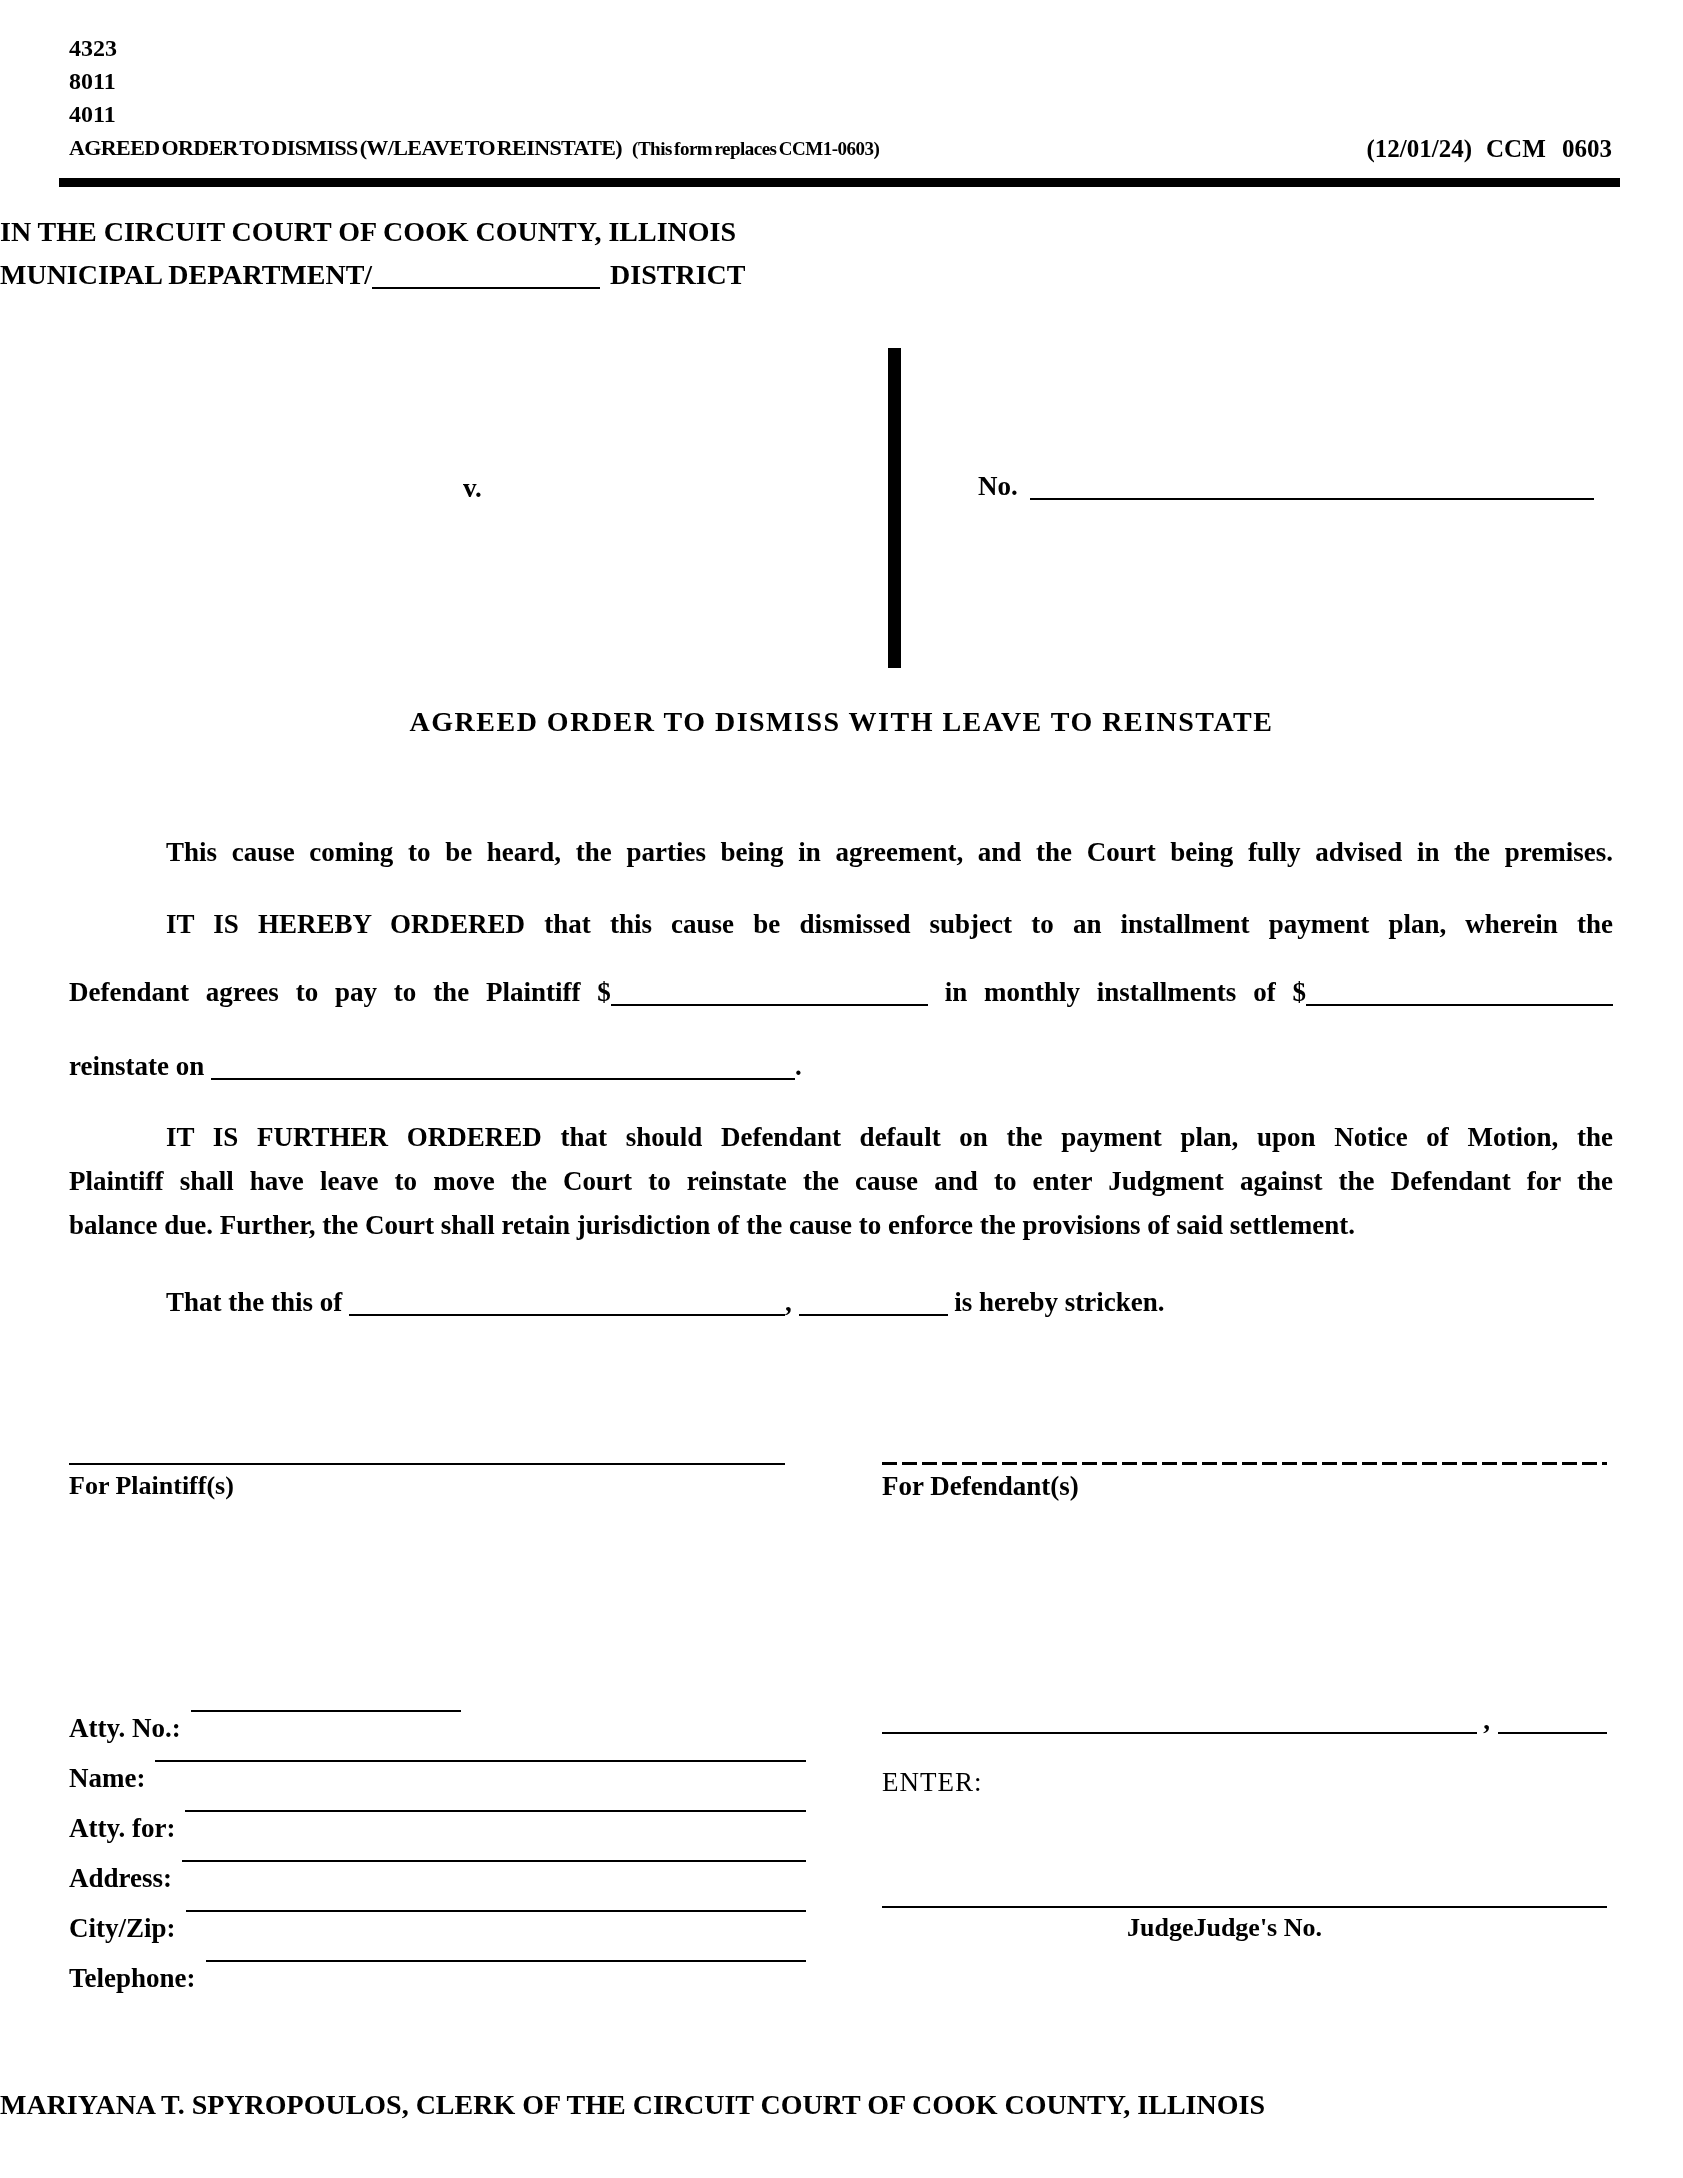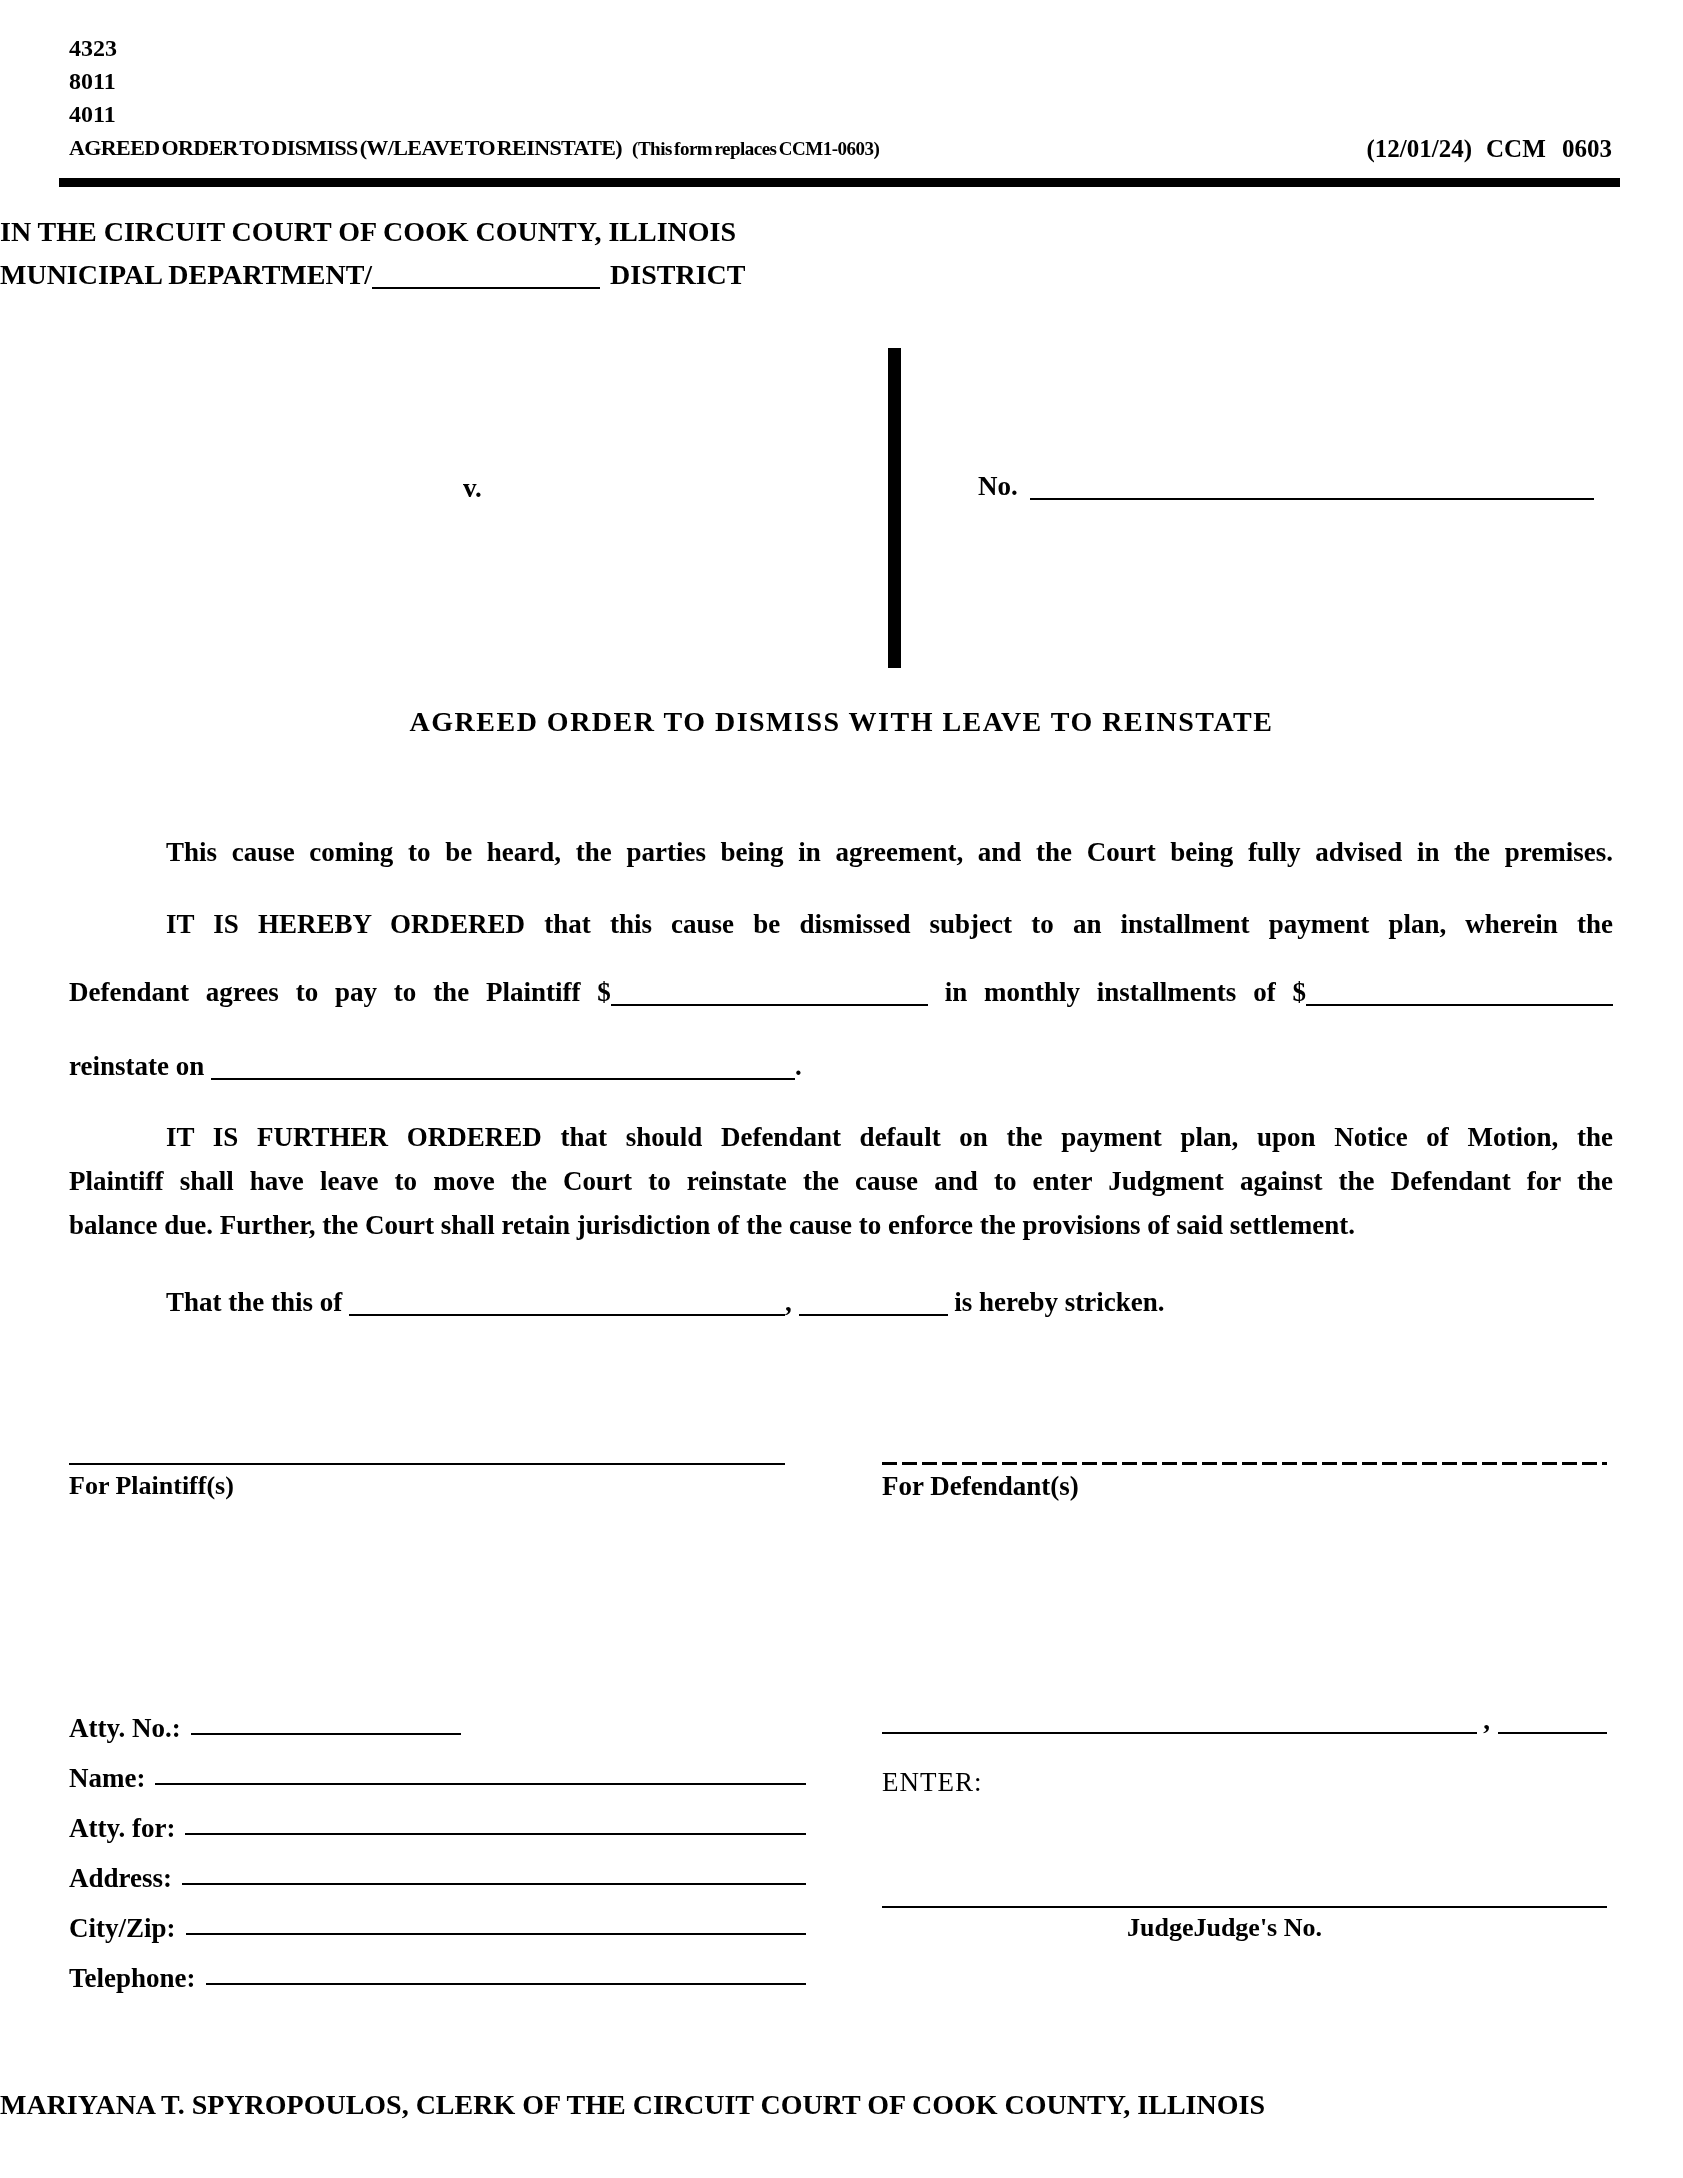--- a/index.html
+++ b/index.html
@@ -39,21 +39,21 @@
   .p3{top:1115px;line-height:44px}
   .p4{top:1287px}
 
   .sig-line-left{position:absolute;left:69px;top:1463px;width:716px;height:2px;background:#000}
   .sig-line-right{position:absolute;left:882px;top:1462px;width:725px;height:3px;
       background:repeating-linear-gradient(90deg,#000 0,#000 15px,transparent 15px,transparent 20px)}
   .sig-label-left{position:absolute;left:69px;top:1471px;font-size:26px}
   .sig-label-right{position:absolute;left:882px;top:1471px;font-size:27px}
 
   .atty{position:absolute;left:69px;top:1703px;width:737px;font-size:27px}
-  .atty .row{display:flex;align-items:center;height:50px;line-height:50px}
+  .atty .row{display:flex;align-items:flex-start;height:50px;line-height:50px}
   .atty .row .blank{flex:1;margin-left:10px}
   .atty .row.short .blank{flex:0 0 270px}
 
   .entry{position:absolute;left:882px;top:1695px;width:725px;font-size:27px}
   .entry .date-row{display:flex;align-items:baseline;height:50px;line-height:50px}
   .entry .date-row .blank.long{flex:1}
   .entry .date-row .comma{margin:0 8px 0 6px}
   .entry .date-row .blank.short{flex:0 0 109px}
   .entry .enter{margin-top:12px;height:50px;line-height:50px;font-weight:normal;letter-spacing:1px}
   .entry .judge-line{margin-top:99px;height:2px;background:#000}

